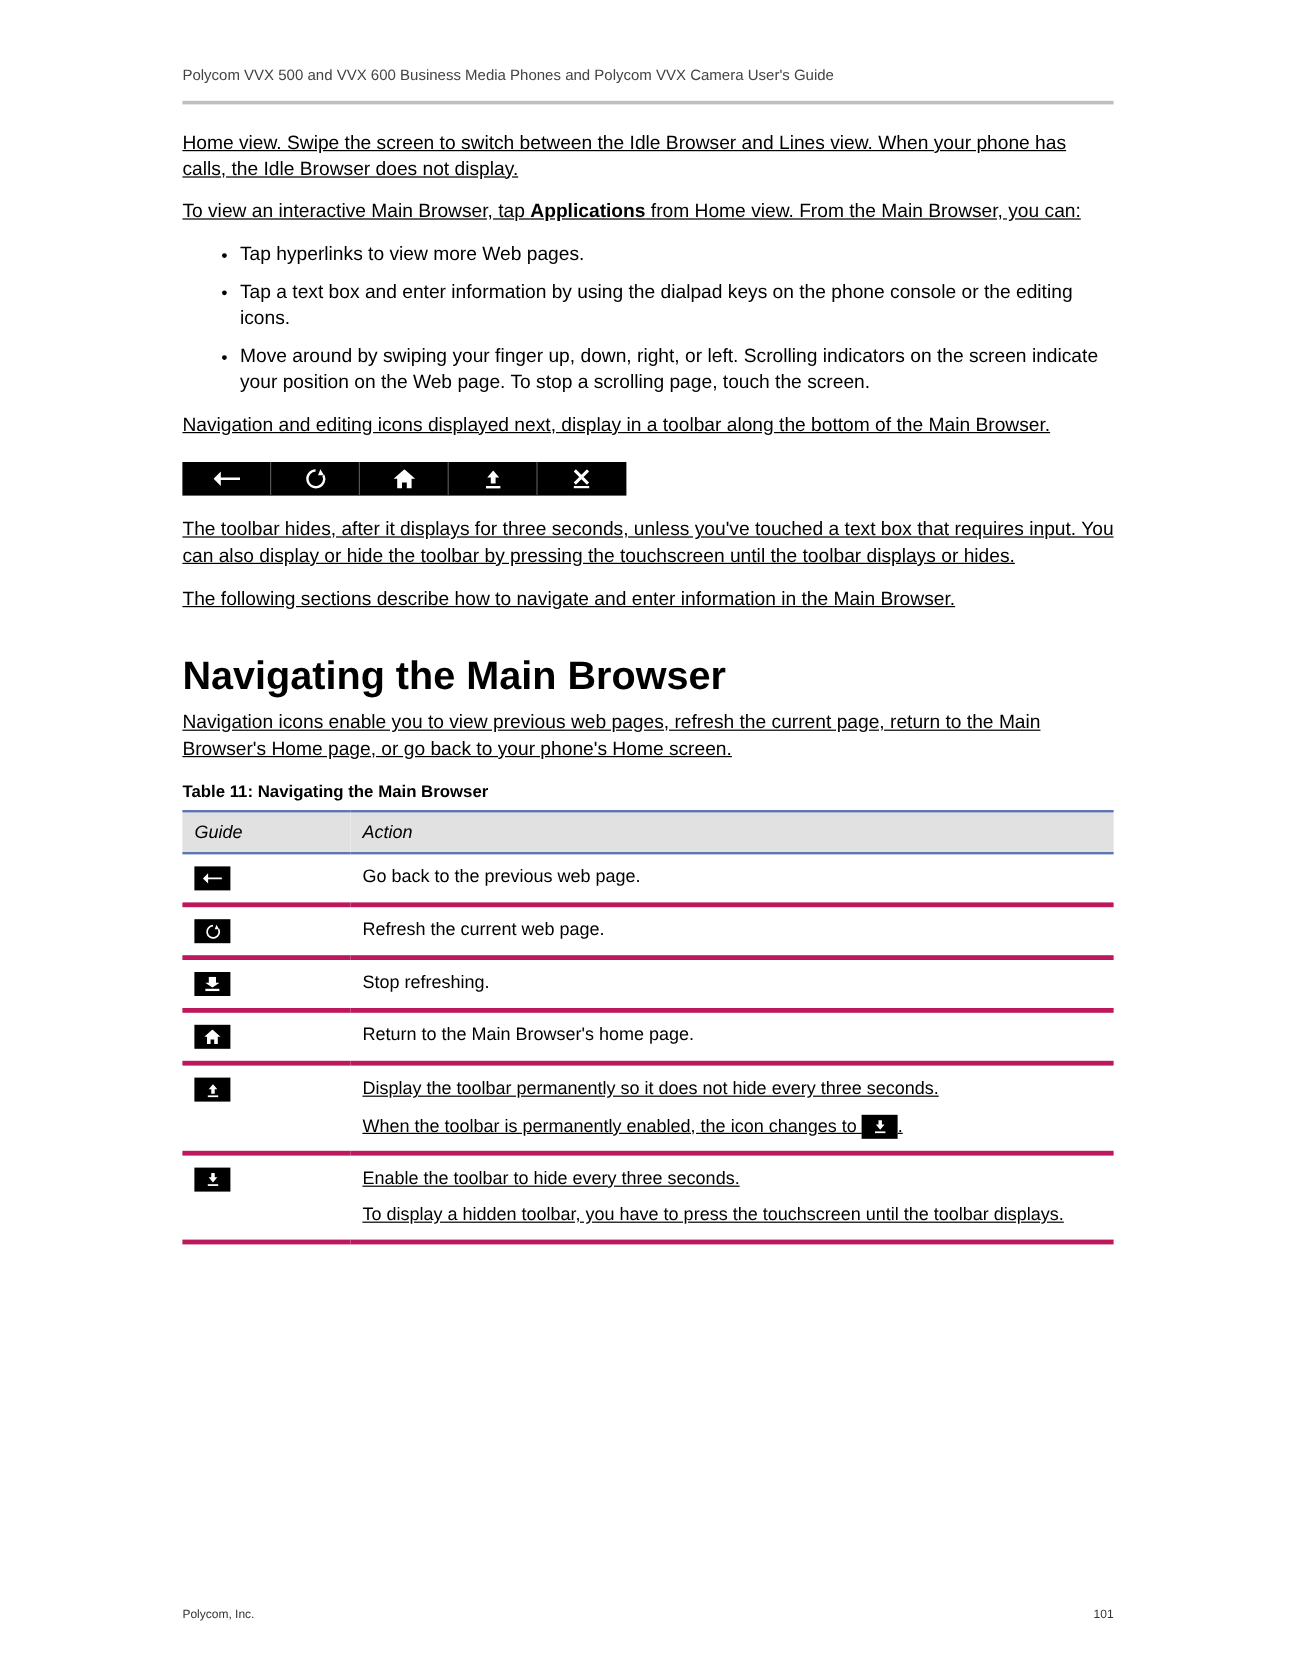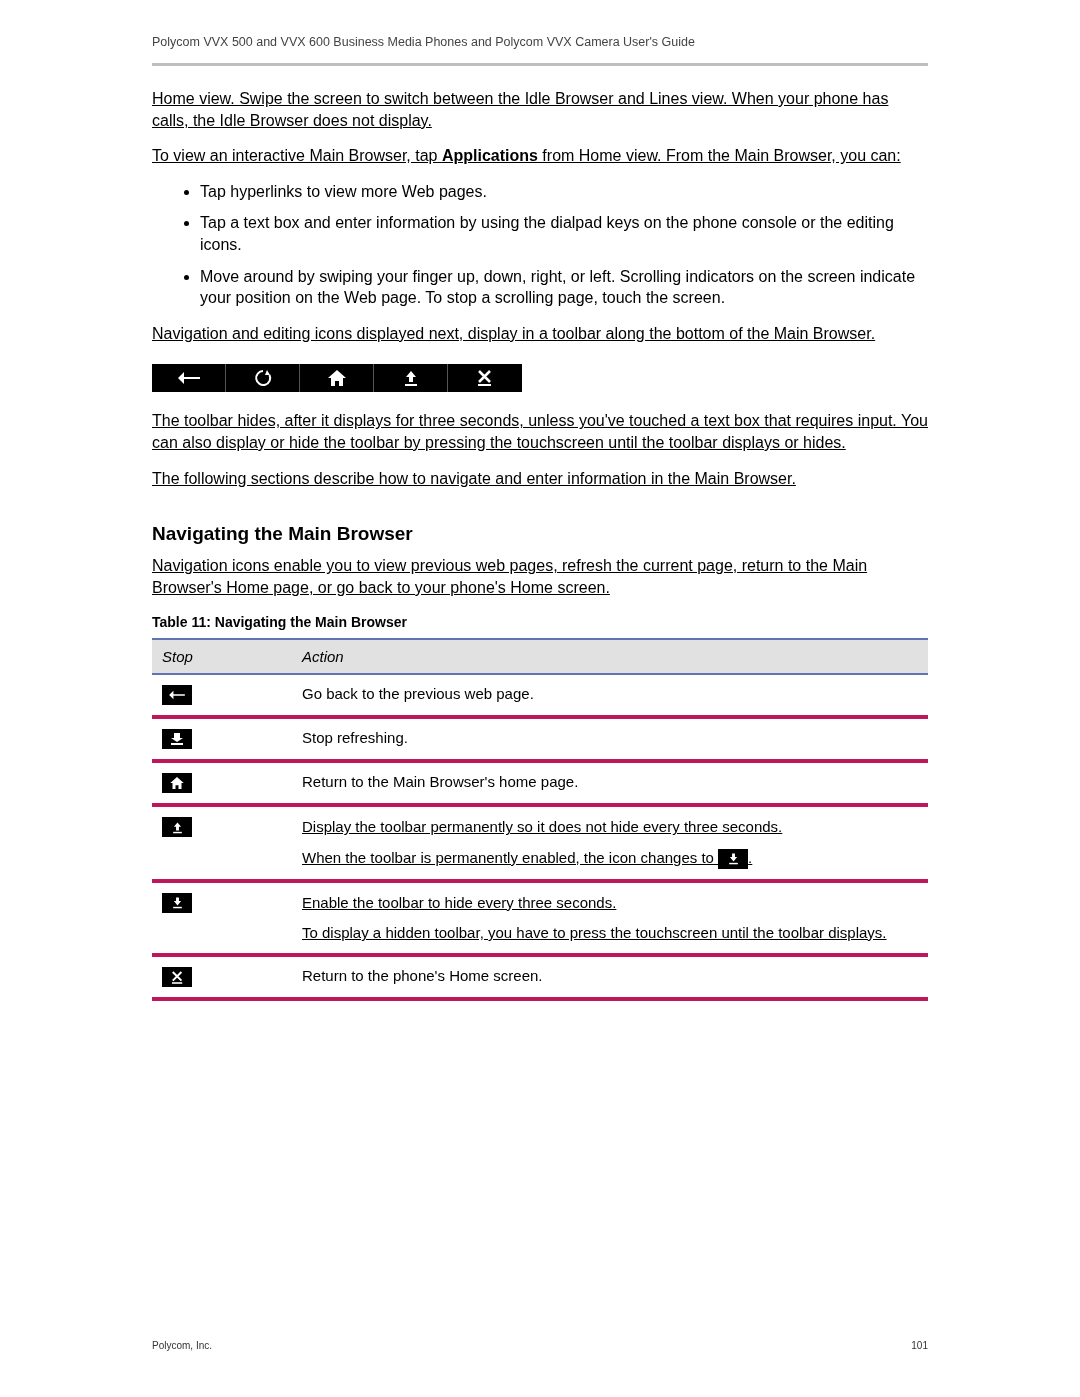--- a/index.html
+++ b/index.html
@@ -7,21 +7,21 @@
     padding: 0;
     background: #ffffff;
     font-family: Arial, Helvetica, sans-serif;
     font-size: 16px;
     color: #000;
   }
   .page {
     width: 1000px;
     min-height: 1397px;
     margin: 0 auto;
-    padding: 35px 112px 50px 112px;
+    padding: 56px 112px 50px 112px;
     box-sizing: border-box;
     position: relative;
   }
   .header-text {
     font-size: 12.5px;
     color: #444;
     margin-bottom: 14px;
   }
   .header-rule {
     border: none;
@@ -61,21 +61,21 @@
   .toolbar-fig .slot:not(:last-child)::after {
     content: "";
     position: absolute;
     right: 0;
     top: 0;
     bottom: 0;
     border-right: 1px solid #555;
   }
   .toolbar-fig svg { display: block; }
   h2 {
-    font-size: 19px;
+    font-size: 33px;
     font-weight: bold;
     margin: 34px 0 10px 0;
   }
   .table-title {
     font-size: 14px;
     font-weight: bold;
     margin: 16px 0 8px 0;
   }
   table.nav {
     width: 100%;
@@ -177,34 +177,45 @@
   <p>The following sections describe how to navigate and enter information in the Main Browser.</p>
 
   <h2>Navigating the Main Browser</h2>
   <p>Navigation icons enable you to view previous web pages, refresh the current page, return to the Main Browser's Home page, or go back to your phone's Home screen.</p>
 
   <div class="table-title">Table 11: Navigating the Main Browser</div>
 
   <table class="nav">
     <thead>
       <tr>
-        <th>Stop</th>
+        <th>Guide</th>
         <th>Action</th>
       </tr>
     </thead>
     <tbody>
       <tr>
         <td>
           <span class="icon-box">
             <svg width="16" height="10" viewBox="0 0 22 14">
                 <path d="M22 6 L6 6 L6 1 L0 7 L6 13 L6 8 L22 8 Z" fill="#fff"></path>
               </svg>
           </span>
         </td>
         <td>Go back to the previous web page.</td>
+      </tr>
+      <tr>
+        <td>
+          <span class="icon-box">
+            <svg width="13" height="13" viewBox="0 0 18 18">
+                <path d="M9 2 A7 7 0 1 0 15.5 6" fill="none" stroke="#fff" stroke-width="2"></path>
+                <path d="M13 1 L16 6 L11 6 Z" fill="#fff"></path>
+              </svg>
+          </span>
+        </td>
+        <td>Refresh the current web page.</td>
       </tr>
       <tr>
         <td>
           <span class="icon-box">
             <svg width="12" height="12" viewBox="0 0 12 12">
                 <rect x="0" y="10" width="12" height="2" fill="#fff"></rect>
                 <path d="M3 0 L9 0 L9 5 L12 5 L6 9 L0 5 L3 5 Z" fill="#fff"></path>
               </svg>
           </span>
         </td>
@@ -249,31 +260,20 @@
                 <rect x="3" y="15" width="12" height="2" fill="#fff"></rect>
                 <path d="M9 13 L4 7 L7 7 L7 2 L11 2 L11 7 L14 7 Z" fill="#fff"></path>
               </svg>
           </span>
         </td>
         <td class="action-multi">
           <p>Enable the toolbar to hide every three seconds.</p>
           <p>To display a hidden toolbar, you have to press the touchscreen until the toolbar displays.</p>
         </td>
       </tr>
-      <tr>
-        <td>
-          <span class="icon-box">
-            <svg width="11" height="13" viewBox="0 0 14 16">
-                <path d="M1 1 L12 12 M12 1 L1 12" stroke="#fff" stroke-width="2.5"></path>
-                <rect x="0" y="14" width="13" height="2" fill="#fff"></rect>
-              </svg>
-          </span>
-        </td>
-        <td>Return to the phone's Home screen.</td>
-      </tr>
     </tbody>
   </table>
 
   <div class="footer">
     <span>Polycom, Inc.</span>
     <span>101</span>
   </div>
 
 </div>
 

